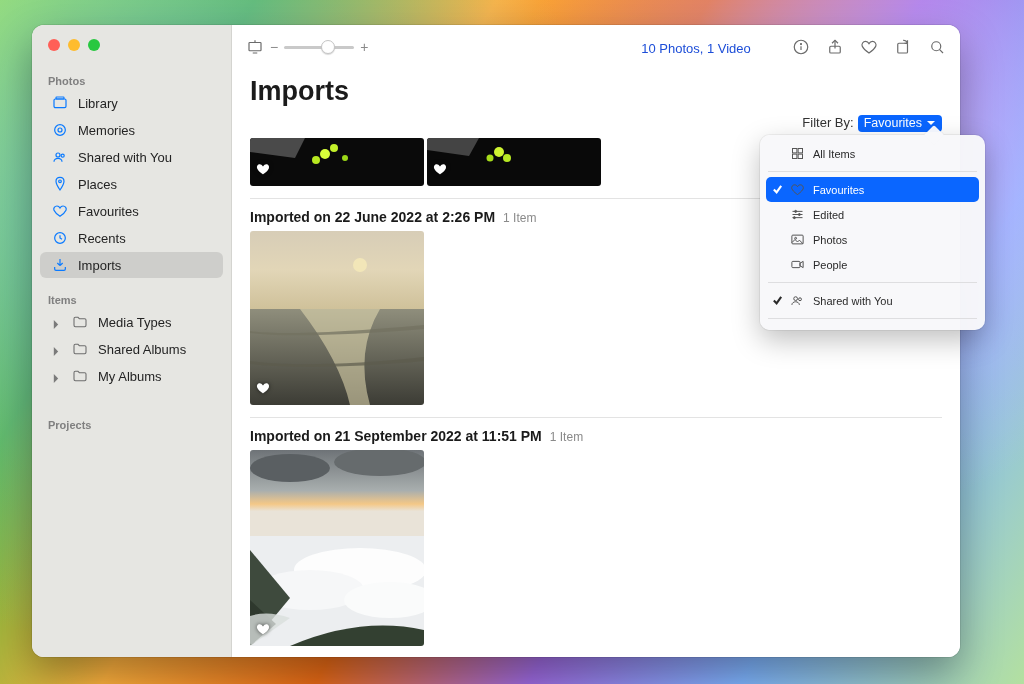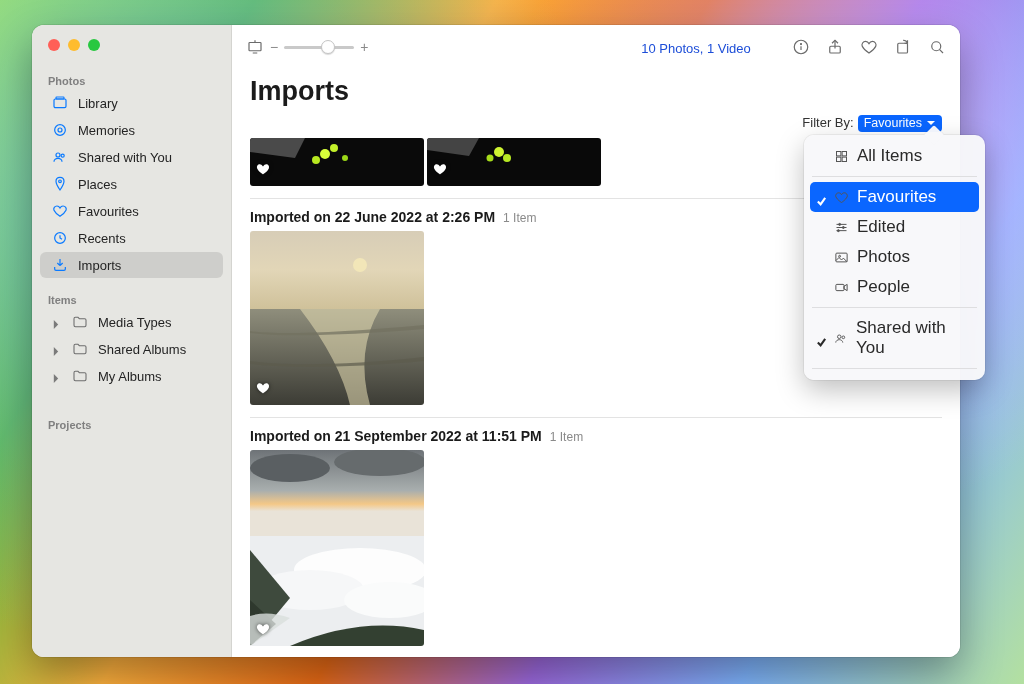--- a/index.html
+++ b/index.html
@@ -83,25 +83,25 @@
   .filter-chip svg { width:10px; height:10px; fill:#fff; }
   .thumbs-row { display:flex; gap:3px; margin-top:6px; margin-bottom:12px; }
   .thumb { position:relative; border-radius:3px; overflow:hidden; }
   .thumb .heart {
     position:absolute; left:6px; bottom:6px;
   }
   .thumb .heart svg { width:14px; height:14px; fill:#fff; filter:drop-shadow(0 0 2px rgba(0,0,0,0.6)); }
   hr.sep { border:none; border-top:1px solid #e3e3e3; margin: 0 0 10px; }
   
   .menu {
-    position:absolute; top:110px; right:-25px; width:181px;
+    position:absolute; top:110px; right:-25px; width:225px;
     background:rgba(248,248,250,0.97);
     border-radius:10px; padding:6px;
     box-shadow: 0 10px 28px rgba(0,0,0,0.25), 0 0 0 1px rgba(0,0,0,0.05);
-    font-size:17px;
+    font-size:11px;
     z-index:50;
   }
   .menu-arrow {
     position:absolute; top:-7px; right:44px;
     width:14px; height:14px; background:rgba(248,248,250,0.97);
     transform:rotate(45deg);
     border-top-left-radius:2px;
     box-shadow:-1px -1px 1px rgba(0,0,0,0.04);
   }
   .menu-item {

